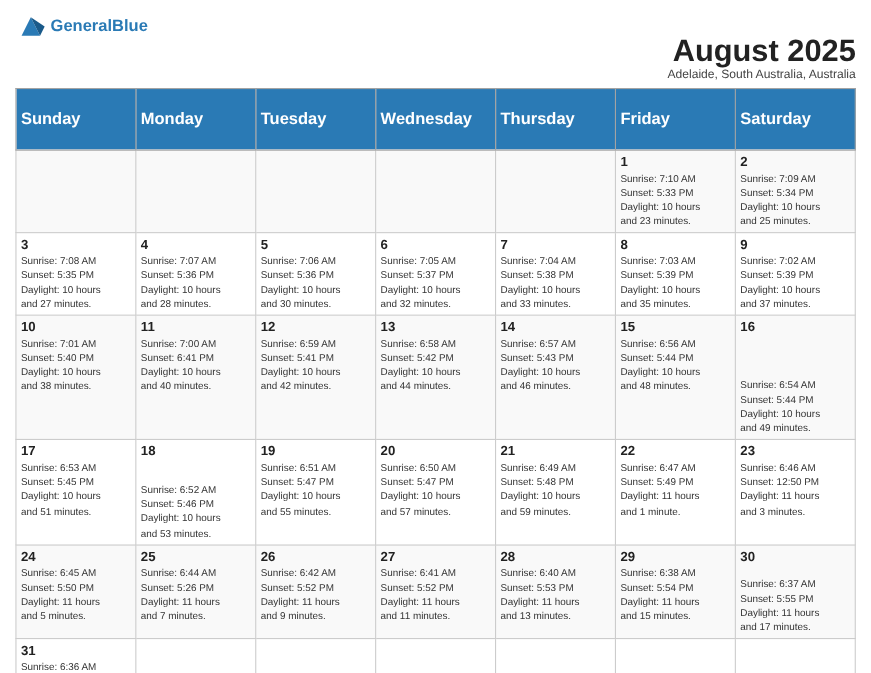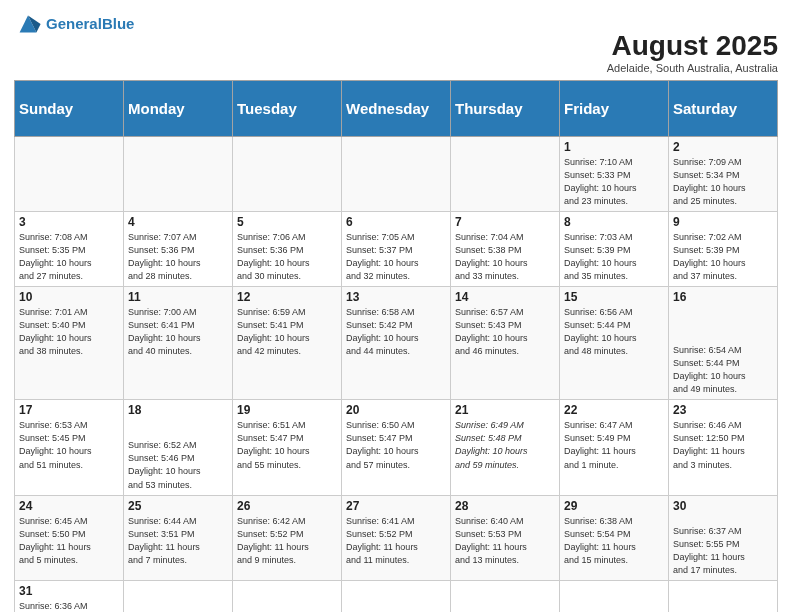--- a/index.html
+++ b/index.html
@@ -287,21 +287,21 @@
           </td>
           <td>
             <span class="day-num">20</span>
             <div class="day-info" style="white-space: pre-line;">Sunrise: 6:50 AM
 Sunset: 5:47 PM
 Daylight: 10 hours
 and 57 minutes.</div>
           </td>
           <td>
             <span class="day-num">21</span>
-            <div class="day-info" style="white-space: pre-line; font-style: italic;">Sunrise: 6:49 AM
+            <div class="day-info" style="white-space: pre-line;">Sunrise: 6:49 AM
 Sunset: 5:48 PM
 Daylight: 10 hours
 and 59 minutes.</div>
           </td>
           <td>
             <span class="day-num">22</span>
             <div class="day-info" style="white-space: pre-line;">Sunrise: 6:47 AM
 Sunset: 5:49 PM
 Daylight: 11 hours
 and 1 minute.</div>
@@ -318,21 +318,21 @@
           <td>
             <span class="day-num">24</span>
             <div class="day-info" style="white-space: pre-line;">Sunrise: 6:45 AM
 Sunset: 5:50 PM
 Daylight: 11 hours
 and 5 minutes.</div>
           </td>
           <td>
             <span class="day-num">25</span>
             <div class="day-info" style="white-space: pre-line;">Sunrise: 6:44 AM
-Sunset: 3:51 PM
+Sunset: 5:26 PM
 Daylight: 11 hours
 and 7 minutes.</div>
           </td>
           <td>
             <span class="day-num">26</span>
             <div class="day-info" style="white-space: pre-line;">Sunrise: 6:42 AM
 Sunset: 5:52 PM
 Daylight: 11 hours
 and 9 minutes.</div>
           </td>

